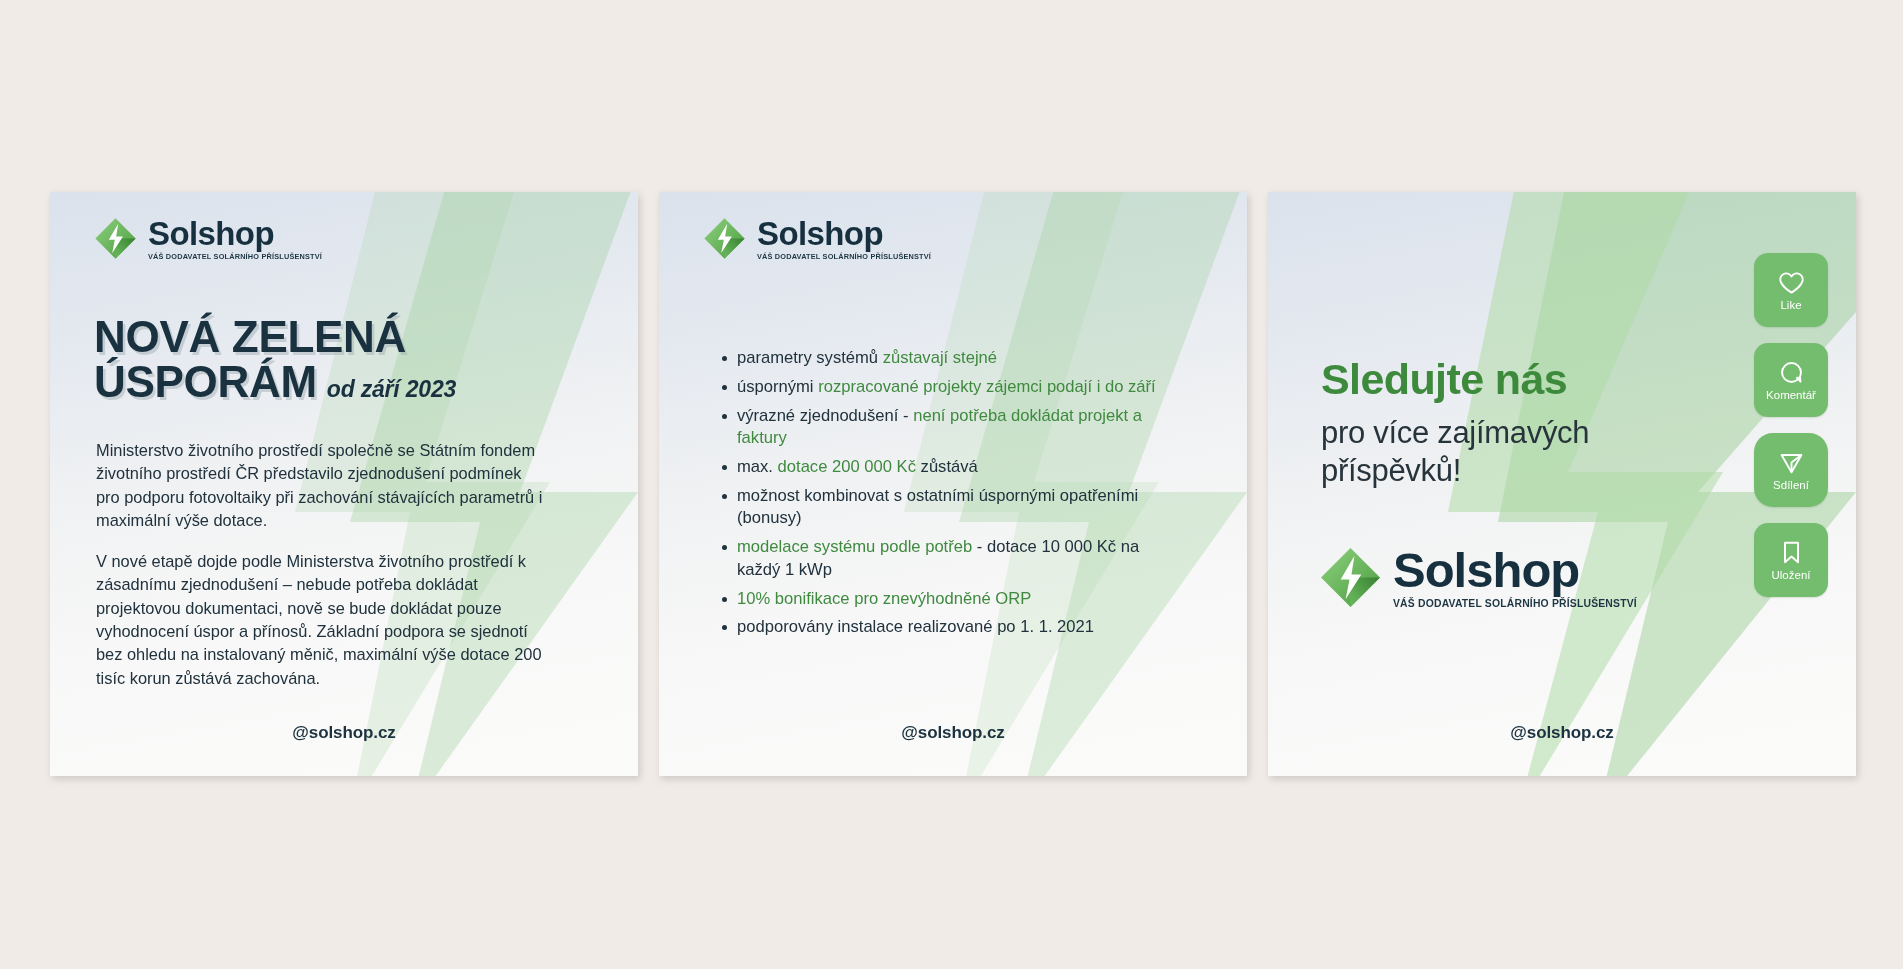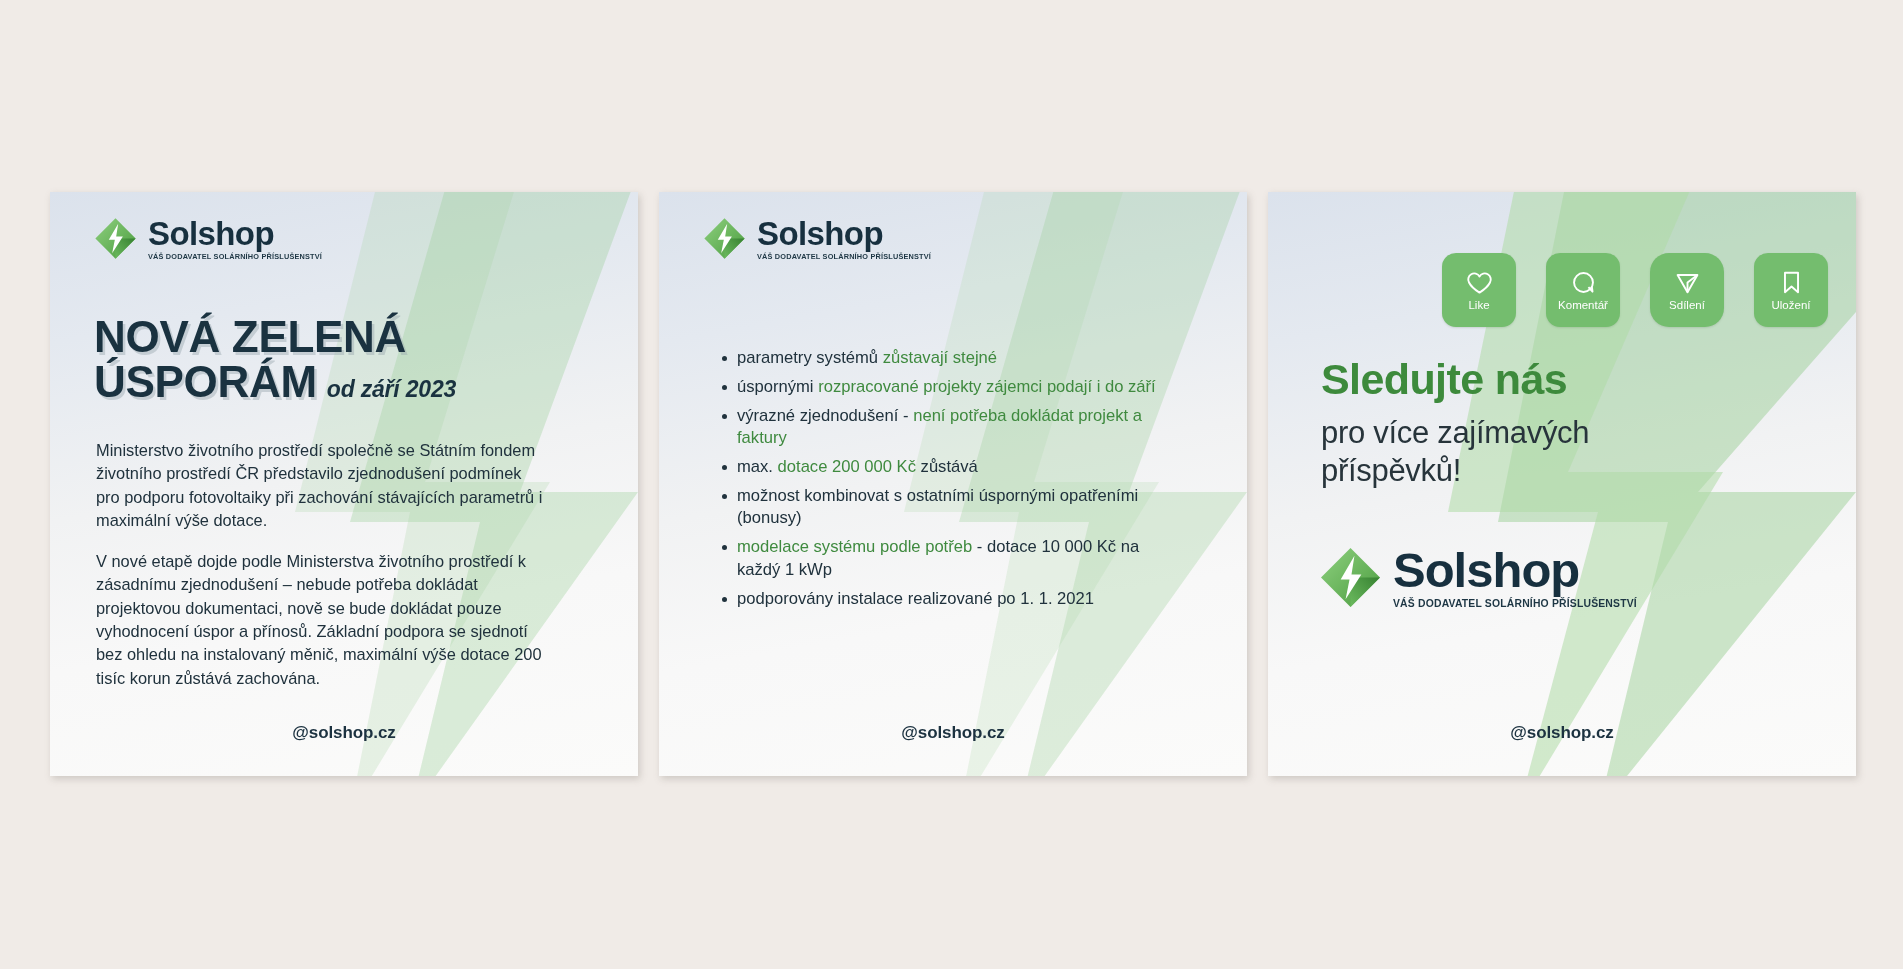--- a/index.html
+++ b/index.html
@@ -178,22 +178,22 @@
     position: absolute;
     left: 51px;
     top: 354px;
   }
 
   .social-rail {
     position: absolute;
     right: 28px;
     top: 61px;
     display: flex;
-    flex-direction: row;
-    gap: 30px;
+    flex-direction: column;
+    gap: 16px;
   }
   .social-btn {
     width: 74px;
     height: 74px;
     border-radius: 14px;
     background: #74bd6e;
     display: flex;
     flex-direction: column;
     align-items: center;
     justify-content: center;
@@ -310,20 +310,21 @@
       </div>
     </div>
 
     <ul class="bullets" id="bullet-list">
         <li><span>parametry systémů </span><span class="g">zůstavají stejné</span></li>
         <li><span>úspornými </span><span class="g">rozpracované projekty zájemci podají i do září</span></li>
         <li><span>výrazné zjednodušení - </span><span class="g">není potřeba dokládat projekt a faktury</span></li>
         <li><span>max. </span><span class="g">dotace 200 000 Kč</span><span> zůstává</span></li>
         <li><span>možnost kombinovat s ostatními úspornými opatřeními (bonusy)</span></li>
         <li><span class="g">modelace systému podle potřeb</span><span> - dotace 10 000 Kč na každý 1 kWp</span></li>
+        <li><span class="g">10% bonifikace pro znevýhodněné ORP</span></li>
         <li><span>podporovány instalace realizované po 1. 1. 2021</span></li>
       </ul>
 
     <div class="handle">@solshop.cz</div>
   </div>
 
   <div class="card" id="card-3">
     <div class="bolt-layer">
       <svg viewBox="0 0 588 584" preserveAspectRatio="none" aria-hidden="true">
         <polygon points="300,-20 588,-20 588,120 430,300 588,300 330,620 400,330 230,330" fill="#8cc786" opacity="0.42"></polygon>

